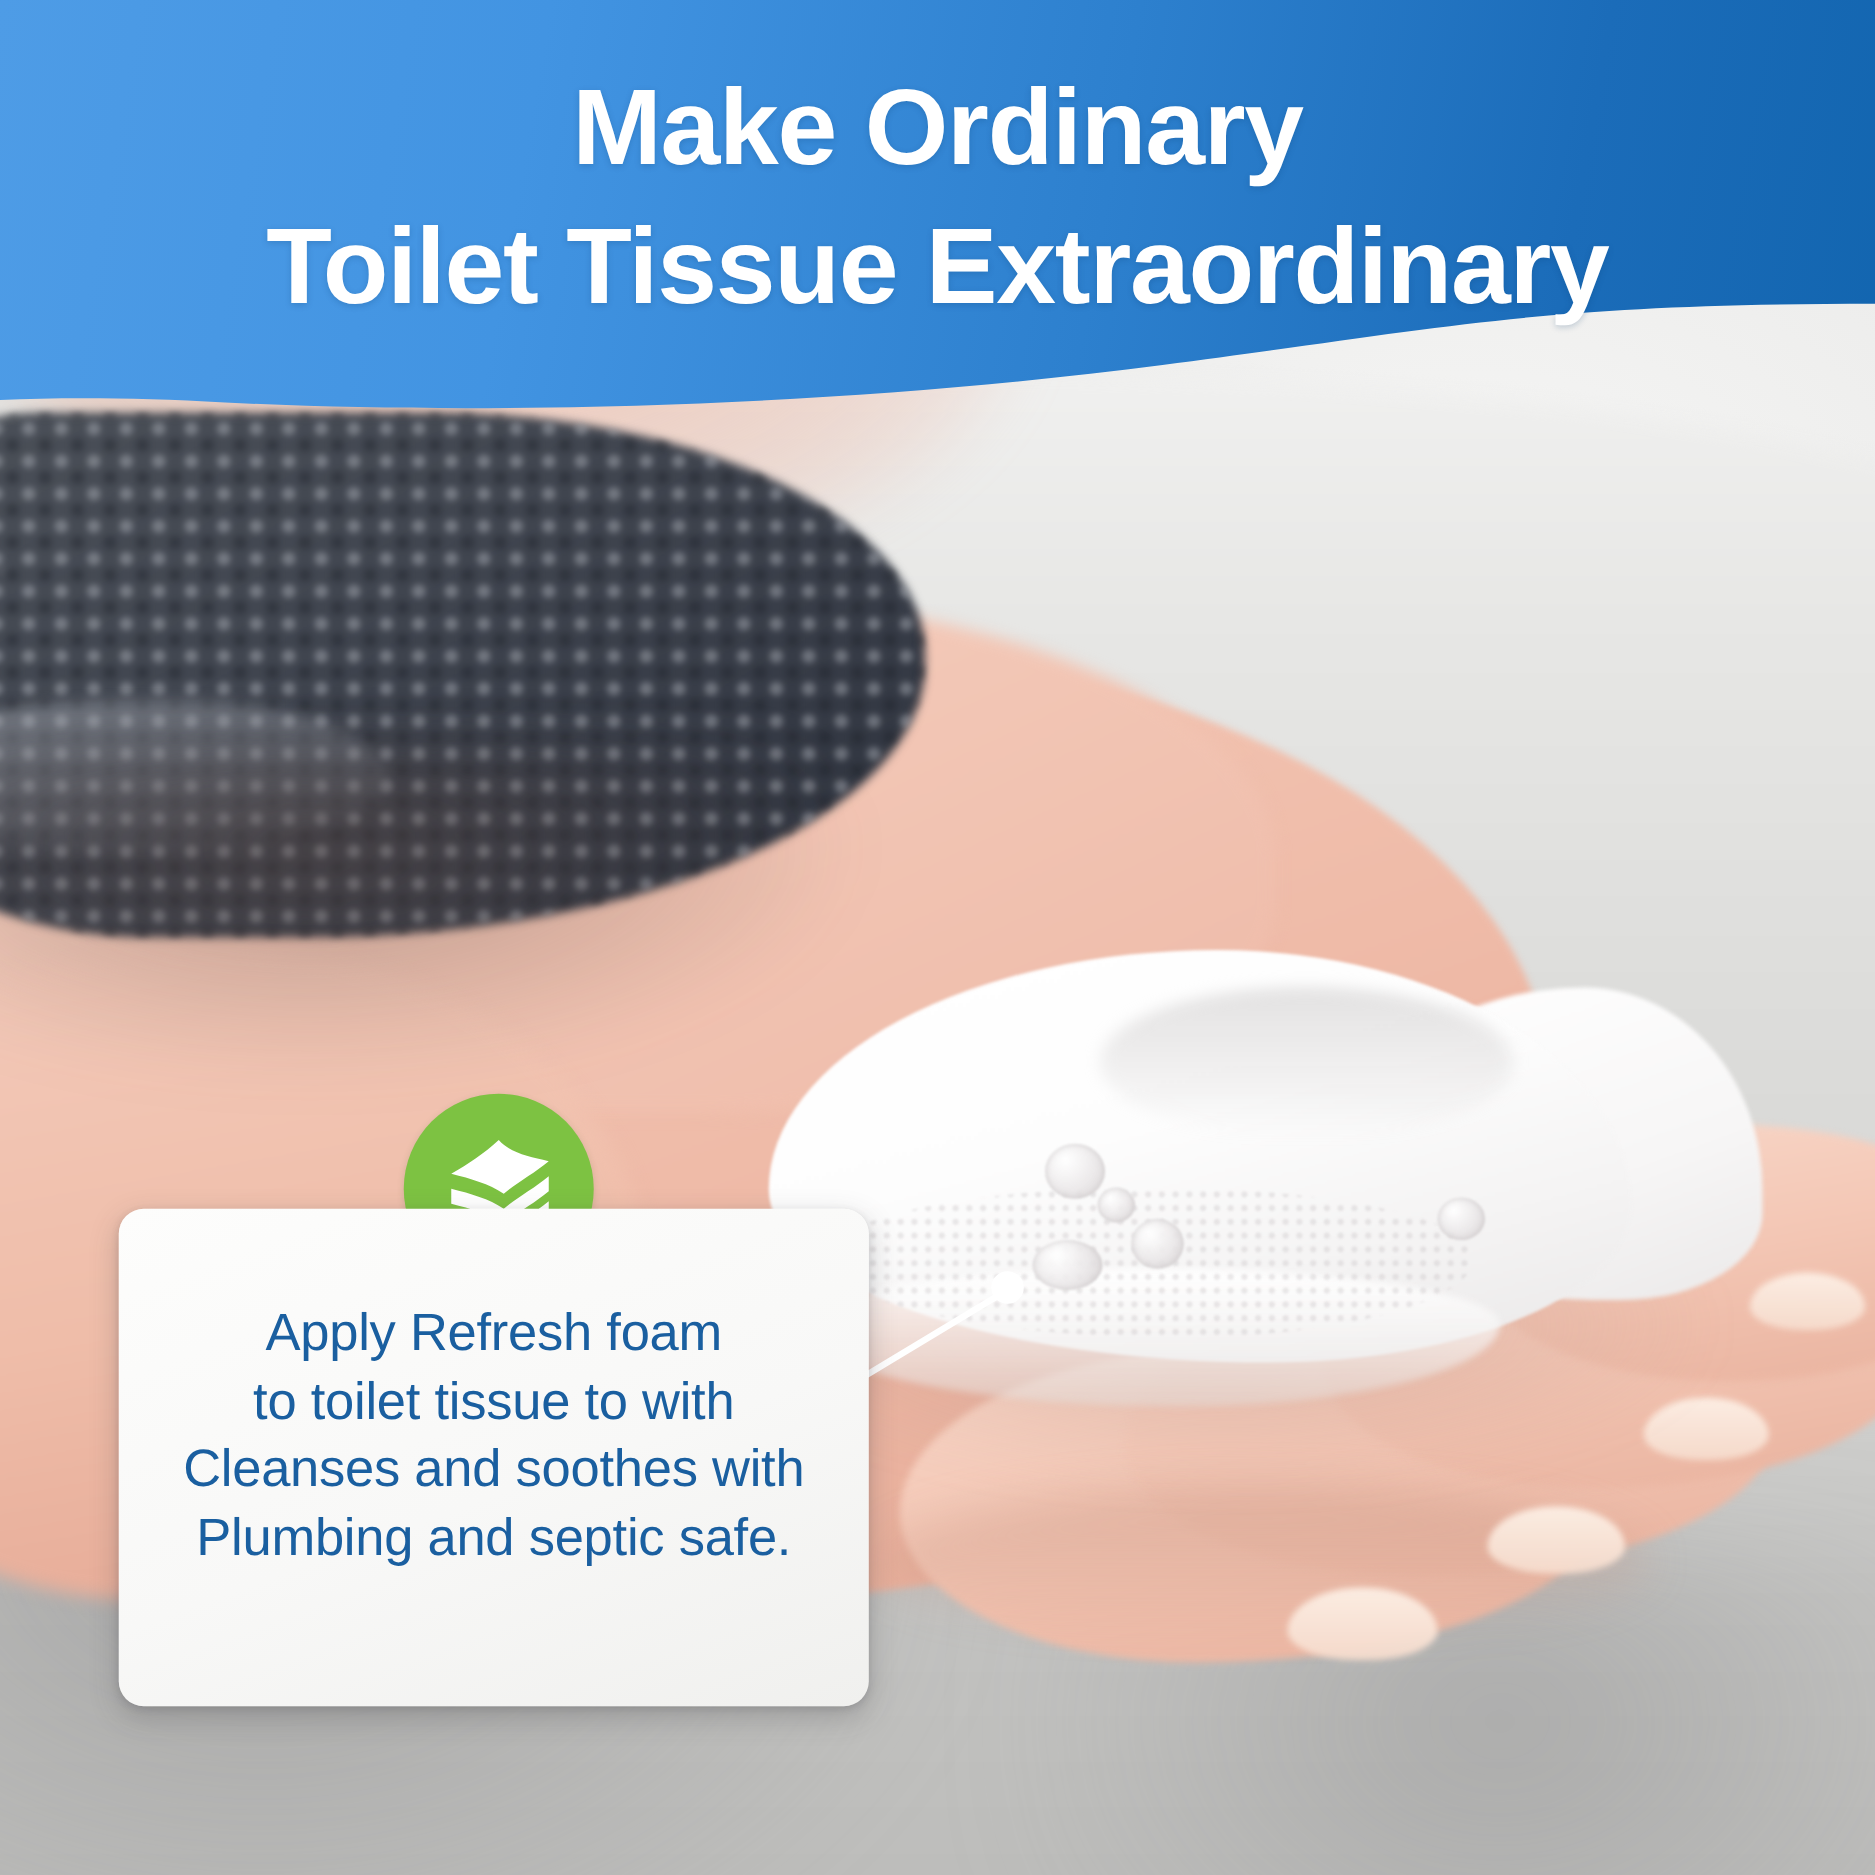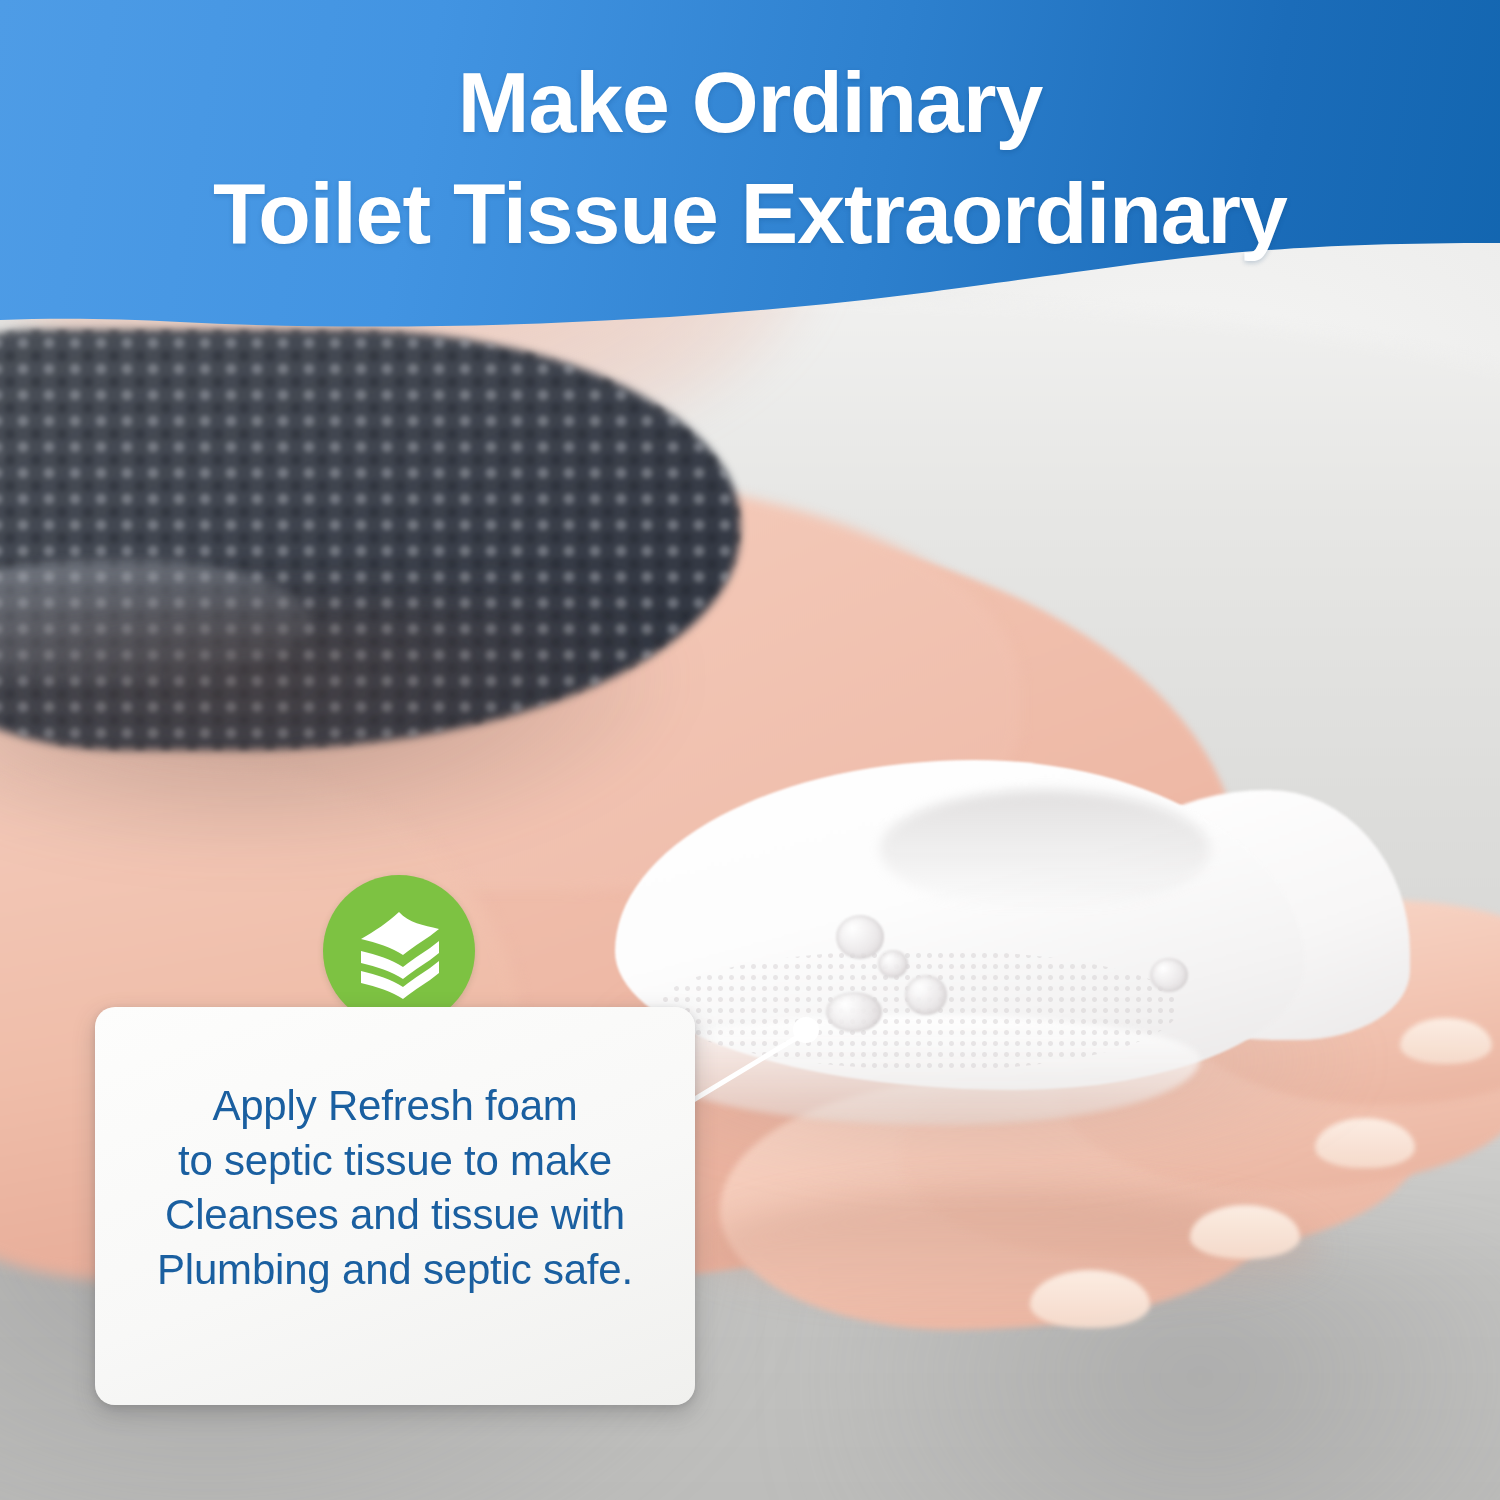--- a/index.html
+++ b/index.html
@@ -286,21 +286,20 @@
   
   .callout {
     position: absolute;
     left: 95px;
     top: 967px;
     width: 600px;
     height: 398px;
     background: linear-gradient(160deg, #fdfdfc 0%, #f8f8f7 55%, #f0f0ee 100%);
     border-radius: 20px;
     box-shadow: 0 8px 22px rgba(70,70,75,0.26), 0 2px 6px rgba(70,70,75,0.16);
-    margin-top: 40px;
   }
   .callout-text {
     position: absolute;
     left: 0;
     top: 72px;
     width: 600px;
     text-align: center;
     color: #1A5FA0;
     font-family: "Liberation Sans", sans-serif;
     font-size: 42px;
@@ -372,19 +371,19 @@
         <path fill="#FFFFFF" d="M52 13 C62 24 76 26 92 30 C80 40 68 46 56 56 C44 48 30 44 14 40 C28 32 40 24 52 13 Z"></path>
         <path fill="#FFFFFF" d="M14 52 C30 56 44 60 56 68 C68 58 80 52 92 42 C92 48 92 50 92 54 C80 64 68 70 56 80 C44 72 30 68 14 64 Z"></path>
         <path fill="#FFFFFF" d="M14 72 C30 76 44 80 56 88 C68 78 80 72 92 62 C92 68 92 70 92 74 C80 84 68 90 56 100 C44 92 30 88 14 84 Z"></path>
       </svg>
     </span>
   </div>
 
   <div class="callout">
     <div class="callout-text">
       <span>Apply Refresh foam</span>
-      <span>to septic tissue to make</span>
-      <span>Cleanses and tissue with</span>
+      <span>to toilet tissue to with</span>
+      <span>Cleanses and soothes with</span>
       <span>Plumbing and septic safe.</span>
     </div>
   </div>
 
 </div>
 
 </body></html>

